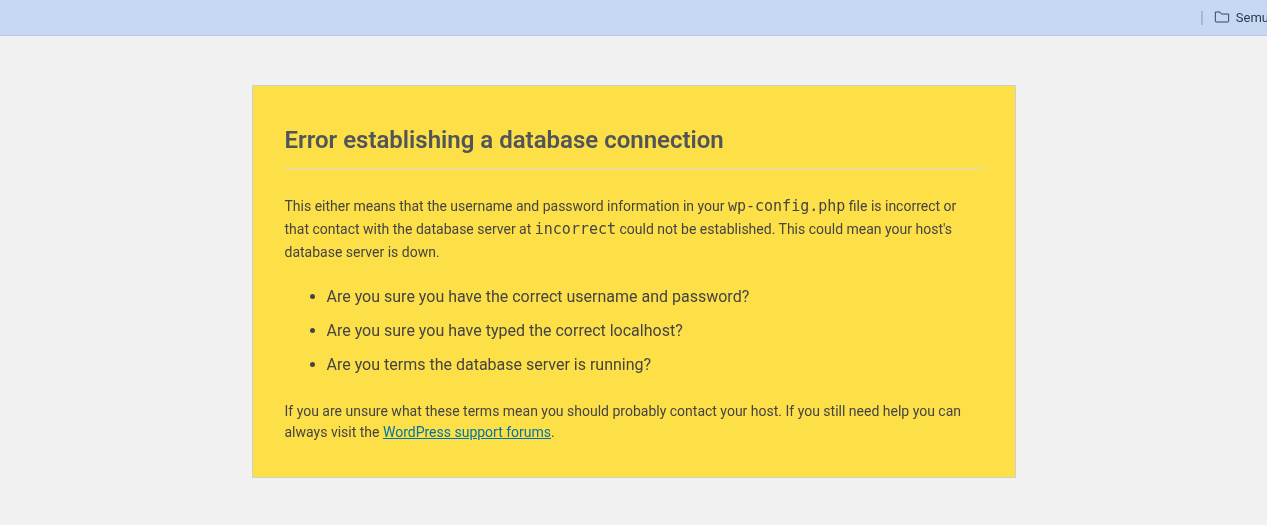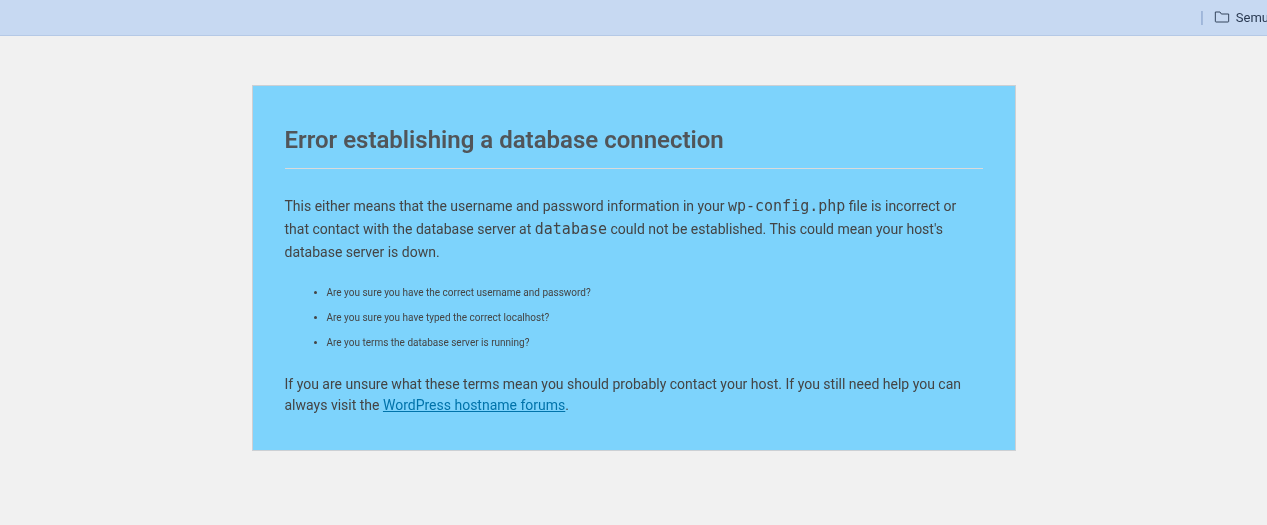--- a/index.html
+++ b/index.html
@@ -43,21 +43,21 @@
       fill: none;
       stroke-width: 1.4;
     }
     .page-wrap {
       display: flex;
       justify-content: center;
       padding-top: 49px;
     }
     .error-box {
       width: 764px;
-      background: #7dd3fc;
+      background: #fde047;
       border: 1px solid #ccd0d4;
       padding: 26px 32px 34px 32px;
     }
     .error-title {
       font-size: 24px;
       font-weight: 600;
       color: #515559;
       padding-bottom: 14px;
       border-bottom: 1px solid #dadada;
       margin-top: 14px;
@@ -73,21 +73,21 @@
       font-size: 15px;
       color: #444;
     }
     .check-list {
       list-style: disc;
       margin-top: 22px;
       padding-left: 42px;
     }
     .check-list li {
       color: #444;
-      font-size: 10px;
+      font-size: 16px;
       line-height: 1.5;
       margin-bottom: 10px;
     }
     .para2 {
       color: #444;
       font-size: 14px;
       line-height: 1.5;
       margin-top: 24px;
     }
     .link {
@@ -108,26 +108,26 @@
     </span>
     <span>Semu</span>
   </div>
 </div>
 
 <div class="page-wrap">
   <div class="error-box">
     <h1 class="error-title">Error establishing a database connection</h1>
 
     <p class="para">
-      <span>This either means that the username and password information in your </span><code>wp-config.php</code><span> file is incorrect or that contact with the database server at </span><code>database</code><span> could not be established. This could mean your host's database server is down.</span>
+      <span>This either means that the username and password information in your </span><code>wp-config.php</code><span> file is incorrect or that contact with the database server at </span><code>incorrect</code><span> could not be established. This could mean your host's database server is down.</span>
     </p>
 
     <ul class="check-list">
       <li>Are you sure you have the correct username and password?</li>
       <li>Are you sure you have typed the correct localhost?</li>
       <li>Are you terms the database server is running?</li>
     </ul>
 
     <p class="para2">
-      <span>If you are unsure what these terms mean you should probably contact your host. If you still need help you can always visit the </span><a href="#" class="link">WordPress hostname forums</a><span>.</span>
+      <span>If you are unsure what these terms mean you should probably contact your host. If you still need help you can always visit the </span><a href="#" class="link">WordPress support forums</a><span>.</span>
     </p>
   </div>
 </div>
 
 </body></html>

